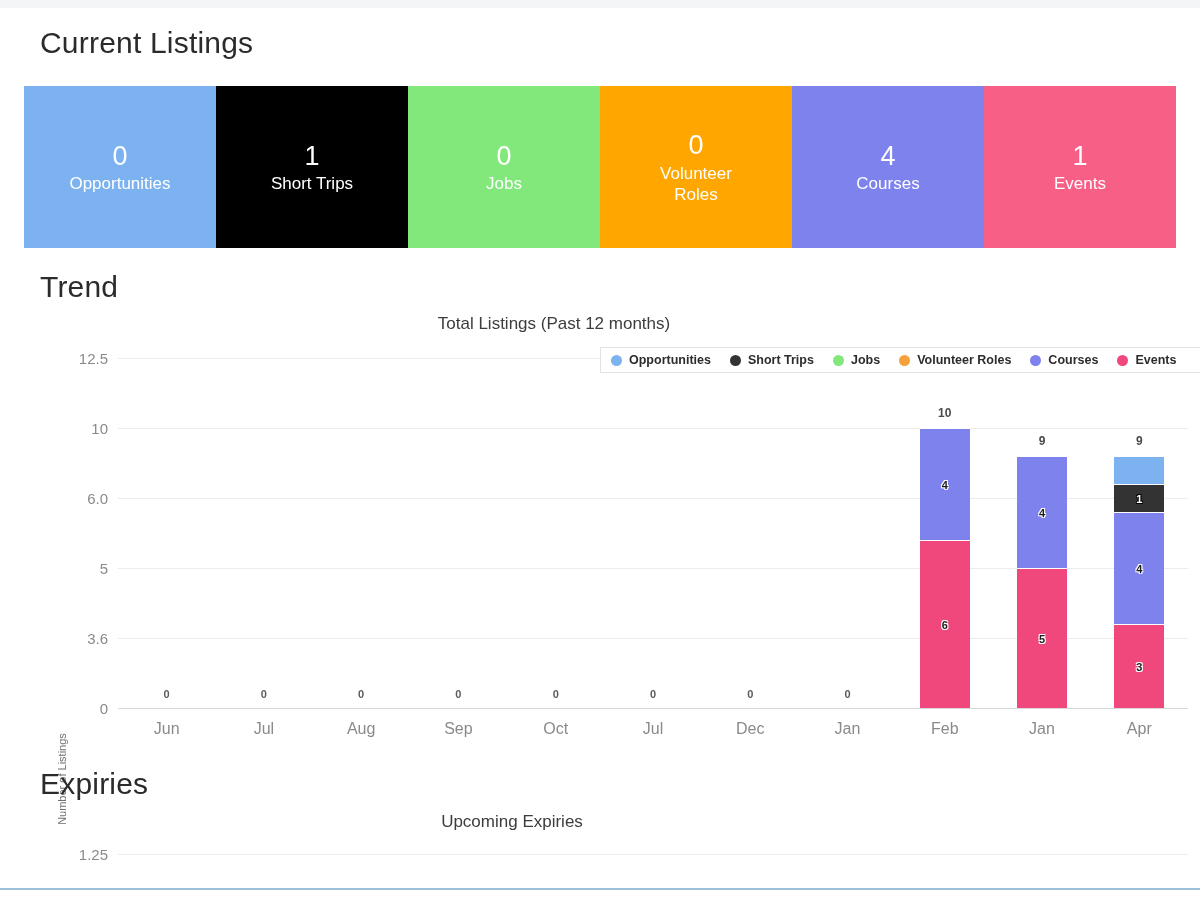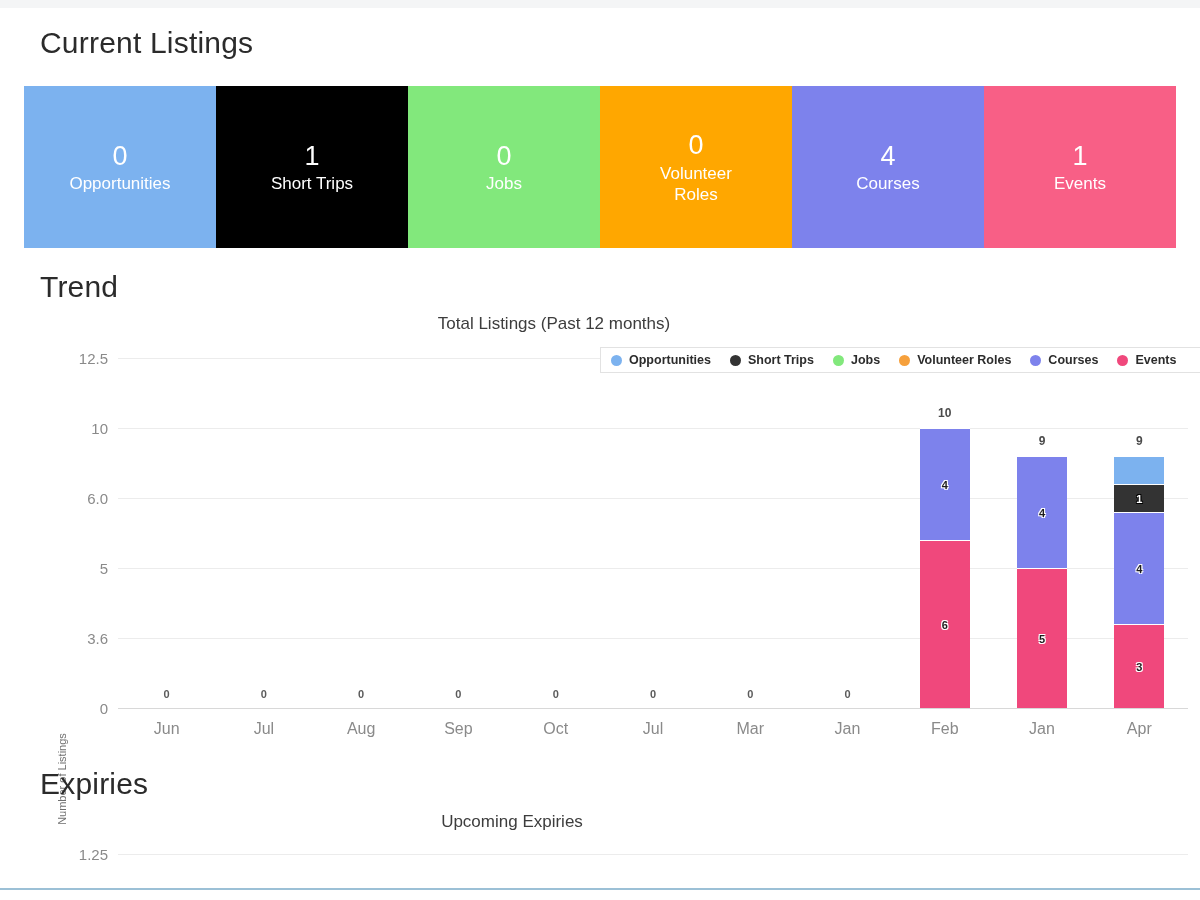--- a/index.html
+++ b/index.html
@@ -170,21 +170,21 @@
           <div class="bargroup">
             <div class="zerolbl">0</div>
             <div class="xtick">Oct</div>
           </div>
           <div class="bargroup">
             <div class="zerolbl">0</div>
             <div class="xtick">Jul</div>
           </div>
           <div class="bargroup">
             <div class="zerolbl">0</div>
-            <div class="xtick">Mar</div>
+            <div class="xtick">Dec</div>
           </div>
           <div class="bargroup">
             <div class="zerolbl">0</div>
             <div class="xtick">Jan</div>
           </div>
           <div class="bargroup">
             <div class="stack">
               <div class="seg" style="height: 168px; background: rgb(240, 72, 124);">
                 <span class="v">6</span>
               </div>

